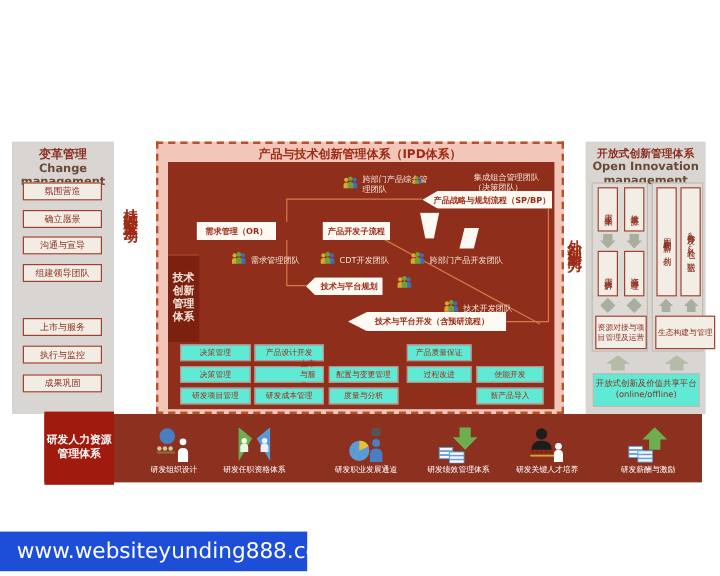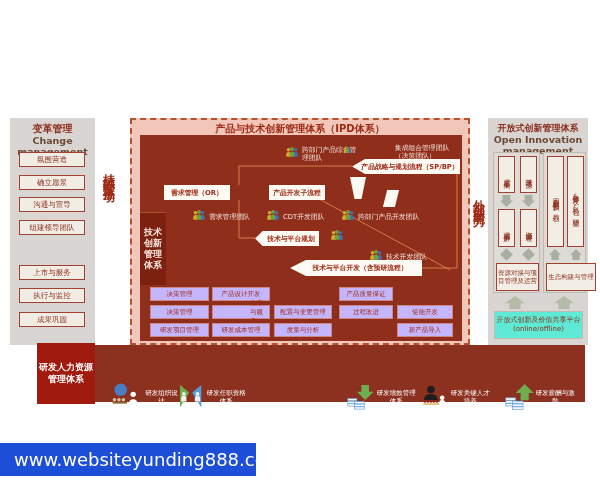--- a/index.html
+++ b/index.html
@@ -40,42 +40,42 @@
   .inner { position:absolute; left:8px; top:15px; width:322px; height:206px; background:#8f2e1b; }
   .strip { position:absolute; left:0; width:26px; background:#7c2110; display:flex; align-items:center; justify-content:center; }
   .strip-label { width:20px; color:#f7e6dc; font-weight:bold; font-size:9px; line-height:1.25; word-break:break-all; text-align:center; }
   .banner { position:absolute; background:#fdf9f3; color:#9e2b16; font-size:6.8px; font-weight:bold;
             display:flex; align-items:center; justify-content:center; }
   .banner.arrow { clip-path:polygon(0 50%, 12% 0, 100% 0, 100% 100%, 12% 100%); padding-left:8px; }
   .team { position:absolute; display:flex; gap:3px; align-items:flex-start; }
   .team-label { color:#f6e3d8; font-size:6.8px; line-height:1.2; }
   .funnel1 { position:absolute; background:#fdf9f3; clip-path:polygon(0 0,100% 0,72% 100%,28% 100%); }
   .funnel2 { position:absolute; background:#fdf9f3; transform:skewX(-14deg); }
-  .cell { position:absolute; height:14px; background:#c4b5fd; border:1px solid #c88; color:#9e2b16;
+  .cell { position:absolute; height:14px; background:#5eead4; border:1px solid #c88; color:#9e2b16;
           font-size:6.5px; display:flex; align-items:center; justify-content:center; }
 
   
   .subpanel { position:absolute; background:#dedad5; border:1px solid #bfbab2; }
   .chan { position:absolute; background:#f2eee6; border:1px solid #a04030; display:flex; align-items:center; justify-content:center; }
   .chan .vtext { font-size:7px; letter-spacing:1px; font-weight:normal; color:#8b2f1f; }
   .gr-arrow-down { position:absolute; background:#a9afa0; clip-path:polygon(20% 0,80% 0,80% 45%,100% 45%,50% 100%,0 45%,20% 45%); }
   .gr-diamond { position:absolute; background:#a9afa0; transform:rotate(45deg); }
   .gr-arrow-up { position:absolute; background:#a9afa0; clip-path:polygon(50% 0,100% 55%,80% 55%,80% 100%,20% 100%,20% 55%,0 55%); }
   .big-arrow-up { position:absolute; background:#b4bba6; clip-path:polygon(50% 0,100% 55%,78% 55%,78% 100%,22% 100%,22% 55%,0 55%); }
   .widebox { position:absolute; background:#f2eee6; border:1px solid #a04030; color:#8b2f1f; font-size:6.5px;
              line-height:1.25; display:flex; align-items:center; justify-content:center; text-align:center; padding:1px; }
   .platform { position:absolute; background:#5eead4; border:1px solid #bfbab2; color:#8b2f1f; font-size:7px;
               line-height:1.3; display:flex; flex-direction:column; align-items:center; justify-content:center; }
 
   
   .band { left:37px; top:345px; width:548px; height:57px; background:#8c3120; }
   .hr-label { left:37px; top:343px; width:58px; height:61px; background:#a01b0e; display:flex; align-items:center;
               justify-content:center; }
   .hr-label span { color:#fff; font-weight:bold; font-size:9px; width:54px; text-align:center; line-height:1.3; }
-  .band-item { position:absolute; top:372px; width:70px; height:50px; display:flex; flex-direction:row;
+  .band-item { position:absolute; top:351px; width:70px; height:50px; display:flex; flex-direction:column;
                align-items:center; justify-content:center; gap:1px; }
   .band-item .lbl { color:#fff; font-size:6.5px; line-height:1.25; text-align:center; max-width:52px; }
 
   svg { display:block; }
   .lines { position:absolute; left:0; top:0; pointer-events:none; }
 </style>
 </head>
 <body>
 
 <div id="stage">
@@ -283,20 +283,30 @@
       <polygon points="4,0 16,10 4,30" fill="#6fae4e"></polygon>
       <polygon points="32,0 20,10 32,30" fill="#5b9bd5"></polygon>
       <circle cx="9" cy="12" r="2.5" fill="#eef6ea"></circle>
         <path d="M5.5 22v-4q0-3.5 3.5-3.5t3.5 3.5v4z" fill="#eef6ea"></path>
       <circle cx="27" cy="12" r="2.5" fill="#eaf2fa"></circle>
         <path d="M23.5 22v-4q0-3.5 3.5-3.5t3.5 3.5v4z" fill="#eaf2fa"></path>
     </svg>
     <div class="lbl">研发任职资格体系</div>
   </div>
 
+  <div class="band-item" style="left:270px;">
+    <svg width="34" height="30" viewBox="0 0 36 32">
+      <rect x="23" y="1" width="8" height="7" rx="1" fill="#555"></rect>
+      <circle cx="12" cy="21" r="9" fill="#5b9bd5"></circle>
+      <path d="M12 21 L12 12 A9 9 0 0 1 20.5 17 z" fill="#e2c23a"></path>
+      <circle cx="27" cy="14" r="3.5" fill="#4a7ec2"></circle>
+        <path d="M21.5 31v-7q0-5 5.5-5t5.5 5v7z" fill="#4a7ec2"></path>
+    </svg>
+    <div class="lbl">研发职业发展通道</div>
+  </div>
 
   <div class="band-item" style="left:347px;">
     <svg width="34" height="30" viewBox="0 0 36 32">
       <polygon points="19,0 29,0 29,9 35,9 24,20 13,9 19,9" fill="#6fae4e"></polygon>
       <g stroke="#5b9bd5" stroke-width="0.8" fill="#f4f8fc">
         <rect x="1" y="18" width="12" height="3"></rect>
           <rect x="1" y="21.5" width="12" height="3"></rect>
           <rect x="1" y="25" width="12" height="3"></rect>
         <rect x="10" y="22" width="13" height="3"></rect>
           <rect x="10" y="25.5" width="13" height="3"></rect>

